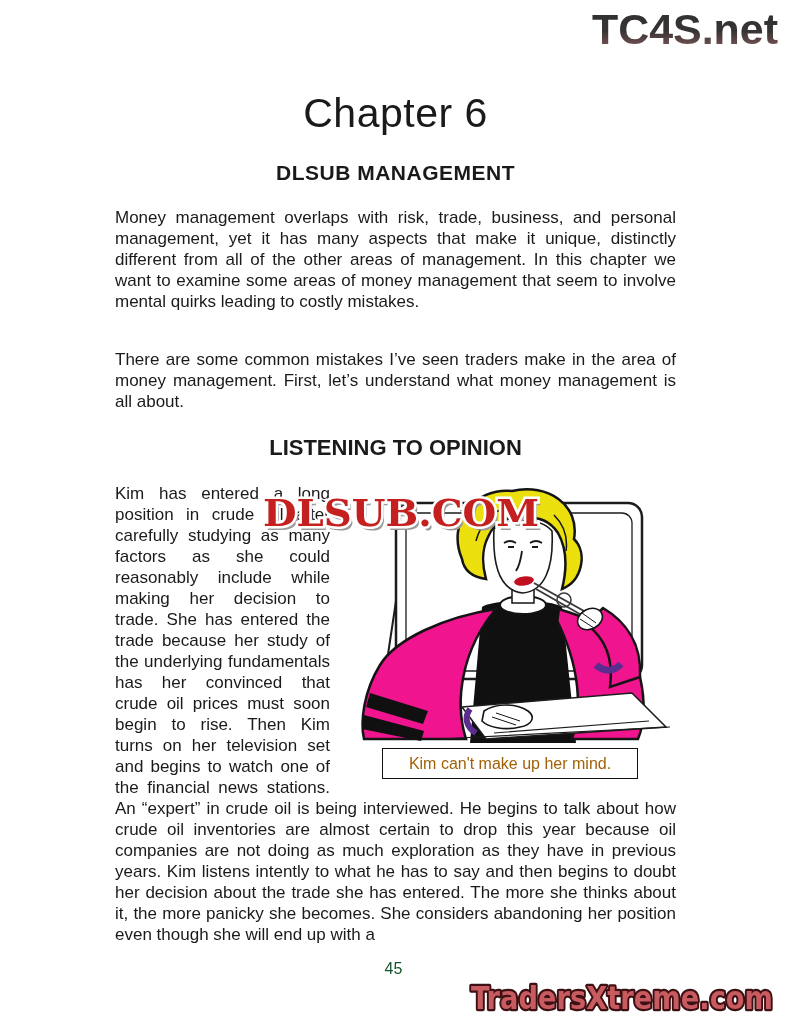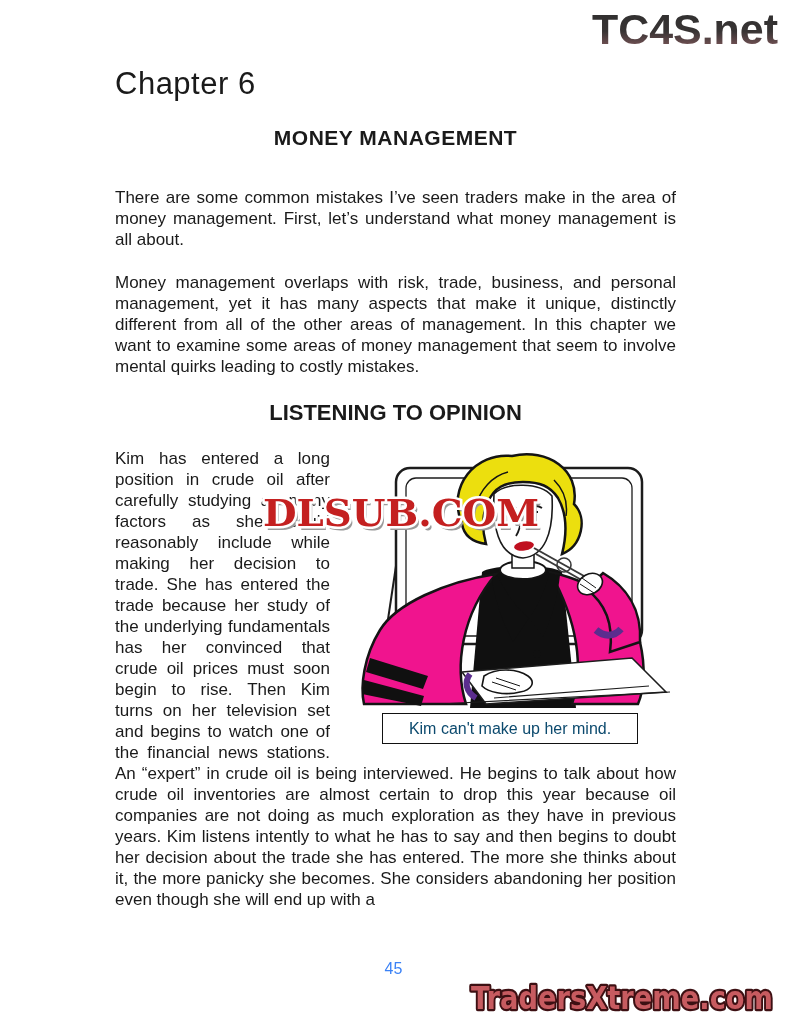--- a/index.html
+++ b/index.html
@@ -8,40 +8,40 @@
     width:787px; height:1024px;
     background:#ffffff;
     overflow:hidden;
     font-family:"Liberation Sans", sans-serif;
     color:#1a1a1a;
   }
   
   .tc4s-logo { position:absolute; top:2px; right:4px; width:195px; height:54px; }
   
   .content { position:absolute; left:115px; top:0; width:561px; }
-  .chapter-heading { padding-top:66px; font-size:31px; font-weight:400; letter-spacing:0.5px; }
+  .chapter-heading { padding-top:90px; font-size:41px; font-weight:400; text-align:center; letter-spacing:0.5px; }
   .page-title { margin-top:24px; font-size:21px; font-weight:700; text-align:center; letter-spacing:0.5px; }
   .para { font-size:17px; line-height:21px; text-align:justify; margin:0; margin-top:22px; }
   .para-first { margin-top:37px; }
   .section-heading { font-size:22px; font-weight:700; text-align:center; margin-top:23px; }
   .para3-wrap { margin-top:22px; }
   
   .figure { float:right; width:332px; margin:-2px 0 4px 14px; }
   .figure-art { display:block; width:330px; height:262px; }
   .figure-caption {
     width:250px; margin:5px auto 0;
     border:1.5px solid #111;
     text-align:center; font-size:16px; line-height:19px;
-    padding:5px 2px; color:#0c4a6e;
+    padding:5px 2px; color:#a16207;
     font-weight:400;
   }
   
   .watermark { position:absolute; left:253px; top:484px; width:296px; height:56px; pointer-events:none; }
   
-  .page-number { position:absolute; left:0; right:0; bottom:46px; text-align:center; font-size:16px; color:#3b82f6; }
+  .page-number { position:absolute; left:0; right:0; bottom:46px; text-align:center; font-size:16px; color:#14532d; }
   .tx-logo { position:absolute; right:8px; bottom:4px; width:312px; height:44px; }
   .clearfix::after { content:""; display:block; clear:both; }
 </style>
 </head>
 <body>
 
 <div class="page">
 
   <svg class="tc4s-logo" viewBox="0 0 195 54">
     <defs>
@@ -49,24 +49,24 @@
         <stop offset="0" stop-color="#2e2e2e"></stop>
         <stop offset="0.55" stop-color="#383434"></stop>
         <stop offset="1" stop-color="#8f6064"></stop>
       </linearGradient>
     </defs>
     <text x="4" y="42" font-family="Liberation Sans, sans-serif" font-size="43" font-weight="bold" textLength="186" lengthAdjust="spacingAndGlyphs" fill="url(#tc4sGrad)">TC4S.net</text>
   </svg>
 
   <div class="content">
     <div class="chapter-heading">Chapter 6</div>
-    <div class="page-title">MONEY MANAGEMENT</div>
+    <div class="page-title">DLSUB MANAGEMENT</div>
 
+    <p class="para">Money management overlaps with risk, trade, business, and personal management, yet it has many aspects that make it unique, distinctly different from all of the other areas of management.  In this chapter we want to examine some areas of money management that seem to involve mental quirks leading to costly mistakes.</p>
     <p class="para para-first">There are some common mistakes I’ve seen traders make in the area of money management.  First, let’s understand what money management is all about.</p>
-    <p class="para">Money management overlaps with risk, trade, business, and personal management, yet it has many aspects that make it unique, distinctly different from all of the other areas of management.  In this chapter we want to examine some areas of money management that seem to involve mental quirks leading to costly mistakes.</p>
 
     <div class="section-heading">LISTENING TO OPINION</div>
 
     <div class="para3-wrap clearfix">
       <div class="figure">
 
         <svg class="figure-art" viewBox="0 0 330 262">
 
           <g stroke="#1c1c1c" fill="#ffffff">
             <rect x="52" y="22" width="246" height="176" rx="14" stroke-width="2.5"></rect>

